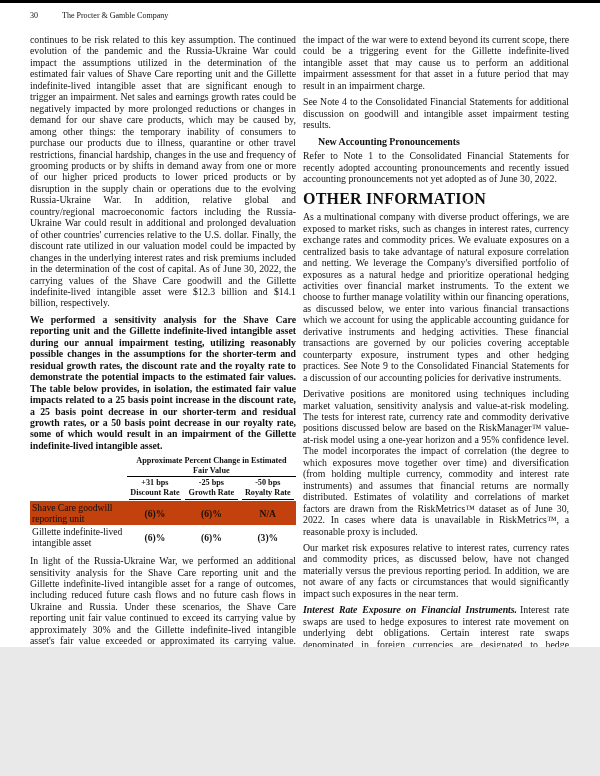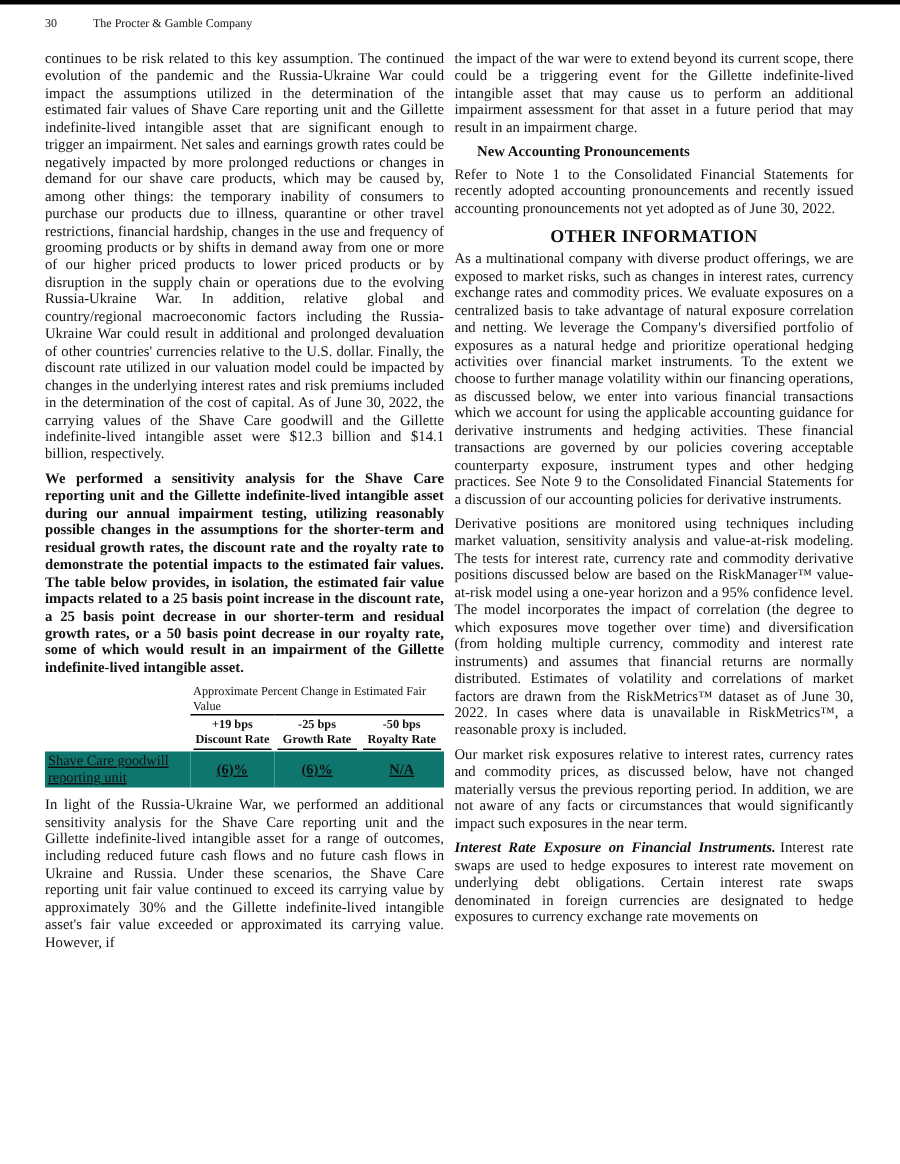--- a/index.html
+++ b/index.html
@@ -1,19 +1,19 @@
 <!DOCTYPE html>
 <html><head>
 <meta charset="utf-8">
 <style>
   html, body { margin: 0; padding: 0; background: #e9e9e9; }
   .page {
     position: relative;
     width: 600px;
-    height: 776px;
+    height: 647px;
     margin: 0 auto;
     background: #ffffff;
     font-family: "Liberation Serif", serif;
     color: #111;
     overflow: hidden;
     box-sizing: border-box;
   }
   .topbar {
     position: absolute;
     top: 0; left: 0;
@@ -41,24 +41,24 @@
   }
   .col p { margin: 0 0 5px 0; }
   .col p.tight { margin-bottom: 4px; font-weight: bold; }
   h3.subhead {
     font-size: 9.9px;
     font-weight: bold;
     margin: 1px 0 3px 15px;
     text-align: left;
   }
   h2.section {
-    font-size: 12px;
+    font-size: 16px;
     font-weight: bold;
     margin: 2px 0 3px 0;
-    text-align: center;
+    text-align: left;
     letter-spacing: 0.2px;
   }
   .lead-bi {
     font-weight: bold;
     font-style: italic;
     margin-right: 3px;
   }
   
   table.fv-table {
     width: 100%;
@@ -67,22 +67,22 @@
     font-size: 8.2px;
     line-height: 1.15;
   }
   table.fv-table th, table.fv-table td {
     padding: 1px 2px;
     vertical-align: middle;
   }
   col.c-label { width: 96px; }
   col.c-val { width: 56px; }
   th.span-head {
-    font-weight: normal;
-    text-align: left;
+    font-weight: bold;
+    text-align: center;
     border-bottom: 1px solid #000;
     padding-bottom: 1px;
   }
   th.colhead {
     font-weight: bold;
     text-align: center;
     padding: 1px 4px 0 4px;
   }
   th.colhead .u {
     display: block;
@@ -125,45 +125,52 @@
             <col class="c-val">
         </colgroup>
         <thead>
           <tr>
             <th></th>
             <th class="span-head" colspan="3">Approximate Percent Change in Estimated Fair Value</th>
           </tr>
           <tr>
             <th></th>
             <th class="colhead">
-                <span class="u">+19 bps Discount Rate</span>
+                <span class="u">+31 bps Discount Rate</span>
               </th>
             <th class="colhead">
                 <span class="u">-25 bps Growth Rate</span>
               </th>
             <th class="colhead">
                 <span class="u">-50 bps Royalty Rate</span>
               </th>
           </tr>
         </thead>
         <tbody>
-          <tr style="background-color: #0f766e; text-decoration: underline;">
+          <tr style="background-color: #c2410c;">
             <td class="label">Shave Care goodwill reporting unit</td>
             <td class="val">(6)%</td>
             <td class="val">(6)%</td>
             <td class="val">N/A</td>
+          </tr>
+          <tr>
+            <td class="label">Gillette indefinite-lived intangible asset</td>
+            <td class="val">(6)%</td>
+            <td class="val">(6)%</td>
+            <td class="val">(3)%</td>
           </tr>
         </tbody>
       </table>
 
       <p>In light of the Russia-Ukraine War, we performed an additional sensitivity analysis for the Shave Care reporting unit and the Gillette indefinite-lived intangible asset for a range of outcomes, including reduced future cash flows and no future cash flows in Ukraine and Russia.  Under these scenarios, the Shave Care reporting unit fair value continued to exceed its carrying value by approximately 30% and the Gillette indefinite-lived intangible asset's fair value exceeded or approximated its carrying value.  However, if</p>
     </div>
 
     <div class="col">
       <p>the impact of the war were to extend beyond its current scope, there could be a triggering event for the Gillette indefinite-lived intangible asset that may cause us to perform an additional impairment assessment for that asset in a future period that may result in an impairment charge.</p>
+      <p>See Note 4 to the Consolidated Financial Statements for additional discussion on goodwill and intangible asset impairment testing results.</p>
       <h3 class="subhead">New Accounting Pronouncements</h3>
       <p>Refer to Note 1 to the Consolidated Financial Statements for recently adopted accounting pronouncements and recently issued accounting pronouncements not yet adopted as of June 30, 2022.</p>
       <h2 class="section">OTHER INFORMATION</h2>
       <p>As a multinational company with diverse product offerings, we are exposed to market risks, such as changes in interest rates, currency exchange rates and commodity prices.  We evaluate exposures on a centralized basis to take advantage of natural exposure correlation and netting.  We leverage the Company's diversified portfolio of exposures as a natural hedge and prioritize operational hedging activities over financial market instruments.  To the extent we choose to further manage volatility within our financing operations, as discussed below, we enter into various financial transactions which we account for using the applicable accounting guidance for derivative instruments and hedging activities. These financial transactions are governed by our policies covering acceptable counterparty exposure, instrument types and other hedging practices.  See Note 9 to the Consolidated Financial Statements for a discussion of our accounting policies for derivative instruments.</p>
       <p>Derivative positions are monitored using techniques including market valuation, sensitivity analysis and value-at-risk modeling.  The tests for interest rate, currency rate and commodity derivative positions discussed below are based on the RiskManager™ value-at-risk model using a one-year horizon and a 95% confidence level.  The model incorporates the impact of correlation (the degree to which exposures move together over time) and diversification (from holding multiple currency, commodity and interest rate instruments) and assumes that financial returns are normally distributed.  Estimates of volatility and correlations of market factors are drawn from the RiskMetrics™ dataset as of June 30, 2022.  In cases where data is unavailable in RiskMetrics™, a reasonable proxy is included.</p>
       <p>Our market risk exposures relative to interest rates, currency rates and commodity prices, as discussed below, have not changed materially versus the previous reporting period.  In addition, we are not aware of any facts or circumstances that would significantly impact such exposures in the near term.</p>
       <p>
         <span class="lead-bi">Interest Rate Exposure on Financial Instruments.</span><span>Interest rate swaps are used to hedge exposures to interest rate movement on underlying debt obligations.  Certain interest rate swaps denominated in foreign currencies are designated to hedge exposures to currency exchange rate movements on</span>
       </p>
     </div>

